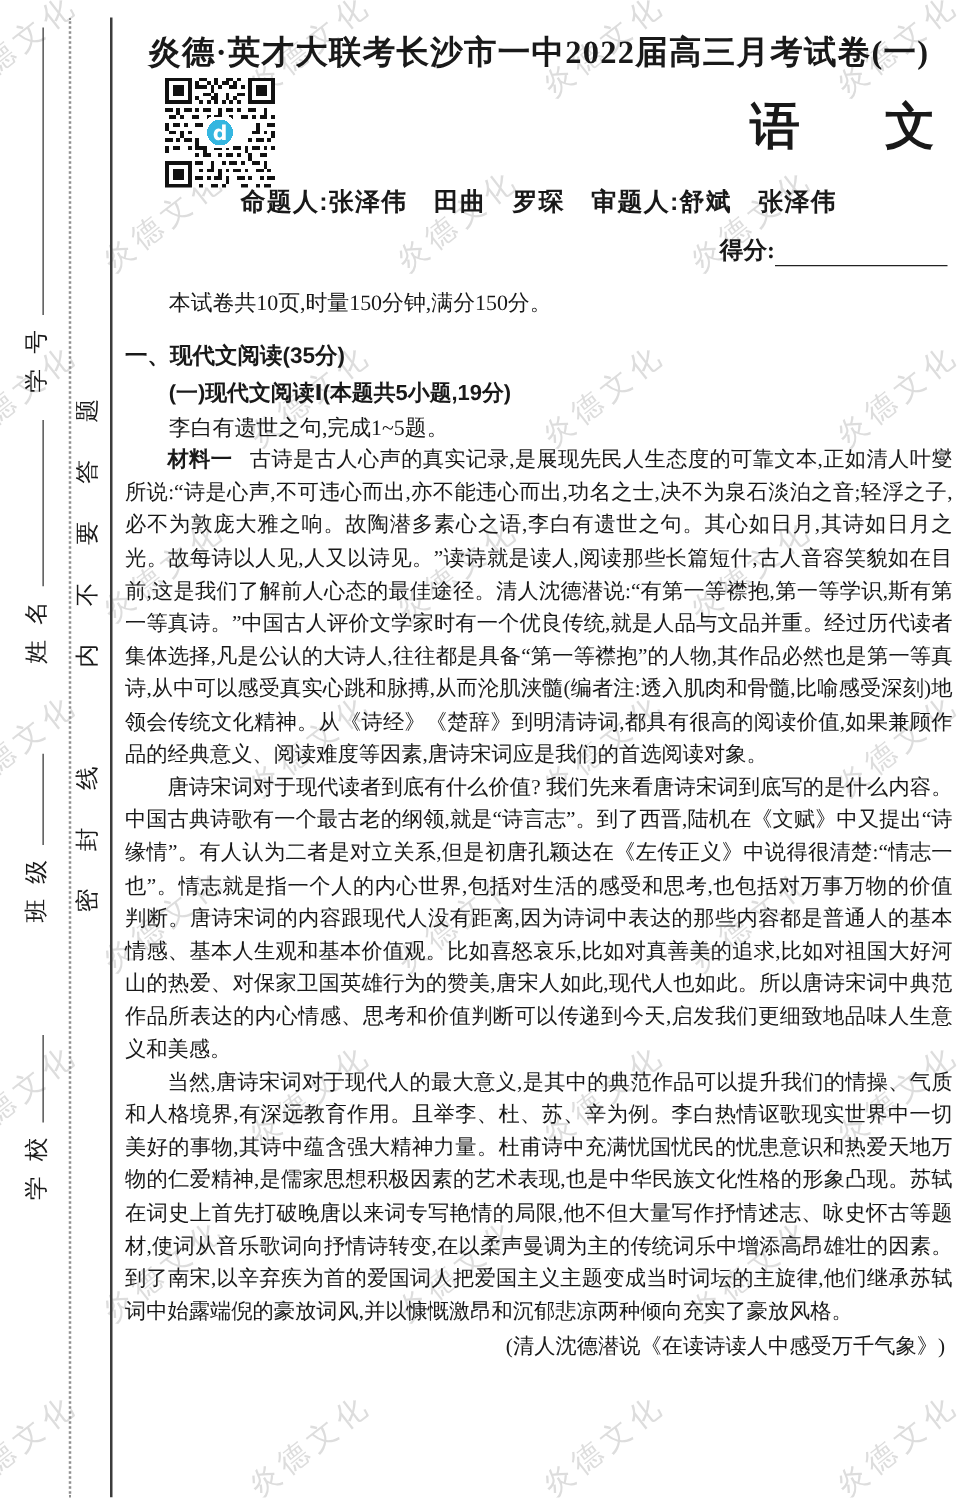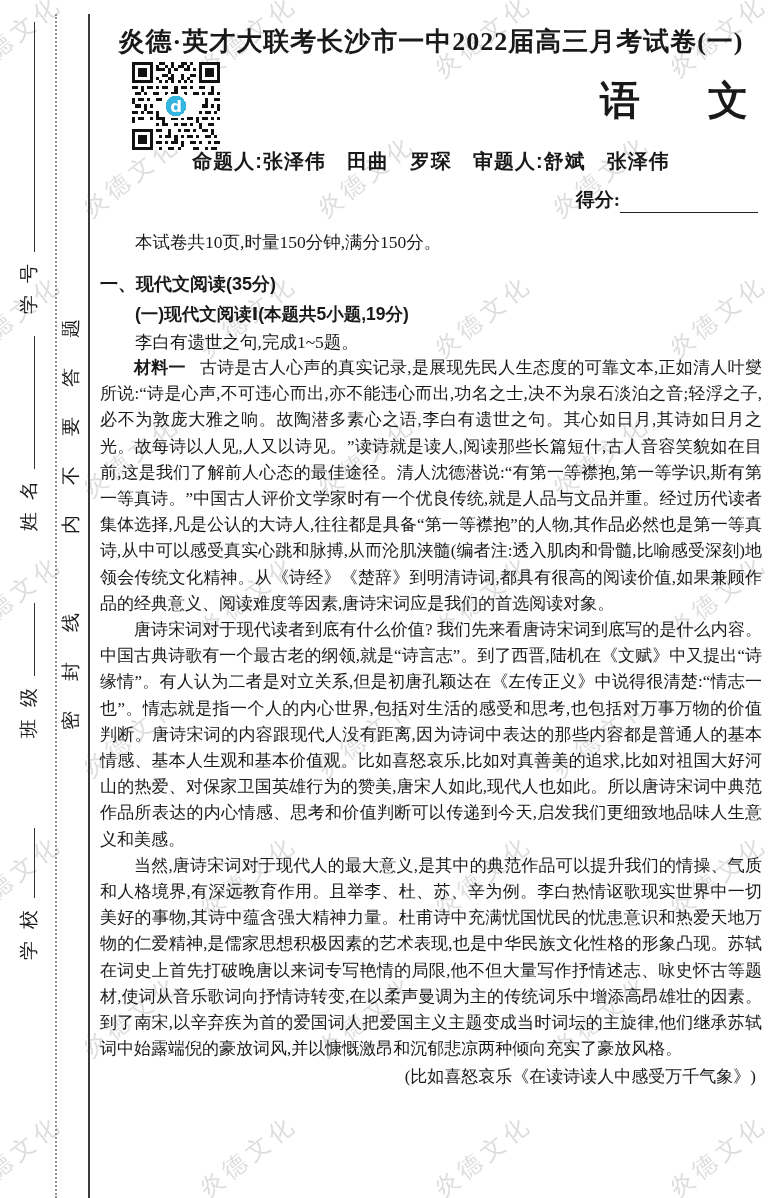--- a/index.html
+++ b/index.html
@@ -257,16 +257,16 @@
     <p class="info">本试卷共10页,时量150分钟,满分150分。</p>
 
     <div class="h-sec">一、现代文阅读(35分)</div>
     <div class="h-sub">(一)现代文阅读Ⅰ(本题共5小题,19分)</div>
     <p class="inst">李白有遗世之句,完成1~5题。</p>
 
     <p class="para"><b class="mat">材料一</b><span>古诗是古人心声的真实记录,是展现先民人生态度的可靠文本,正如清人叶燮所说:“诗是心声,不可违心而出,亦不能违心而出,功名之士,决不为泉石淡泊之音;轻浮之子,必不为敦庞大雅之响。故陶潜多素心之语,李白有遗世之句。其心如日月,其诗如日月之光。故每诗以人见,人又以诗见。”读诗就是读人,阅读那些长篇短什,古人音容笑貌如在目前,这是我们了解前人心态的最佳途径。清人沈德潜说:“有第一等襟抱,第一等学识,斯有第一等真诗。”中国古人评价文学家时有一个优良传统,就是人品与文品并重。经过历代读者集体选择,凡是公认的大诗人,往往都是具备“第一等襟抱”的人物,其作品必然也是第一等真诗,从中可以感受真实心跳和脉搏,从而沦肌浃髓(编者注:透入肌肉和骨髓,比喻感受深刻)地领会传统文化精神。从《诗经》《楚辞》到明清诗词,都具有很高的阅读价值,如果兼顾作品的经典意义、阅读难度等因素,唐诗宋词应是我们的首选阅读对象。</span></p>
     <p class="para">唐诗宋词对于现代读者到底有什么价值? 我们先来看唐诗宋词到底写的是什么内容。中国古典诗歌有一个最古老的纲领,就是“诗言志”。到了西晋,陆机在《文赋》中又提出“诗缘情”。有人认为二者是对立关系,但是初唐孔颖达在《左传正义》中说得很清楚:“情志一也”。情志就是指一个人的内心世界,包括对生活的感受和思考,也包括对万事万物的价值判断。唐诗宋词的内容跟现代人没有距离,因为诗词中表达的那些内容都是普通人的基本情感、基本人生观和基本价值观。比如喜怒哀乐,比如对真善美的追求,比如对祖国大好河山的热爱、对保家卫国英雄行为的赞美,唐宋人如此,现代人也如此。所以唐诗宋词中典范作品所表达的内心情感、思考和价值判断可以传递到今天,启发我们更细致地品味人生意义和美感。</p>
     <p class="para">当然,唐诗宋词对于现代人的最大意义,是其中的典范作品可以提升我们的情操、气质和人格境界,有深远教育作用。且举李、杜、苏、辛为例。李白热情讴歌现实世界中一切美好的事物,其诗中蕴含强大精神力量。杜甫诗中充满忧国忧民的忧患意识和热爱天地万物的仁爱精神,是儒家思想积极因素的艺术表现,也是中华民族文化性格的形象凸现。苏轼在词史上首先打破晚唐以来词专写艳情的局限,他不但大量写作抒情述志、咏史怀古等题材,使词从音乐歌词向抒情诗转变,在以柔声曼调为主的传统词乐中增添高昂雄壮的因素。到了南宋,以辛弃疾为首的爱国词人把爱国主义主题变成当时词坛的主旋律,他们继承苏轼词中始露端倪的豪放词风,并以慷慨激昂和沉郁悲凉两种倾向充实了豪放风格。</p>
 
-    <p class="attr">(比如喜怒哀乐《在读诗读人中感受万千气象》)</p>
+    <p class="attr">(清人沈德潜说《在读诗读人中感受万千气象》)</p>
 
   </div>
 </div>
 
 </body></html>

